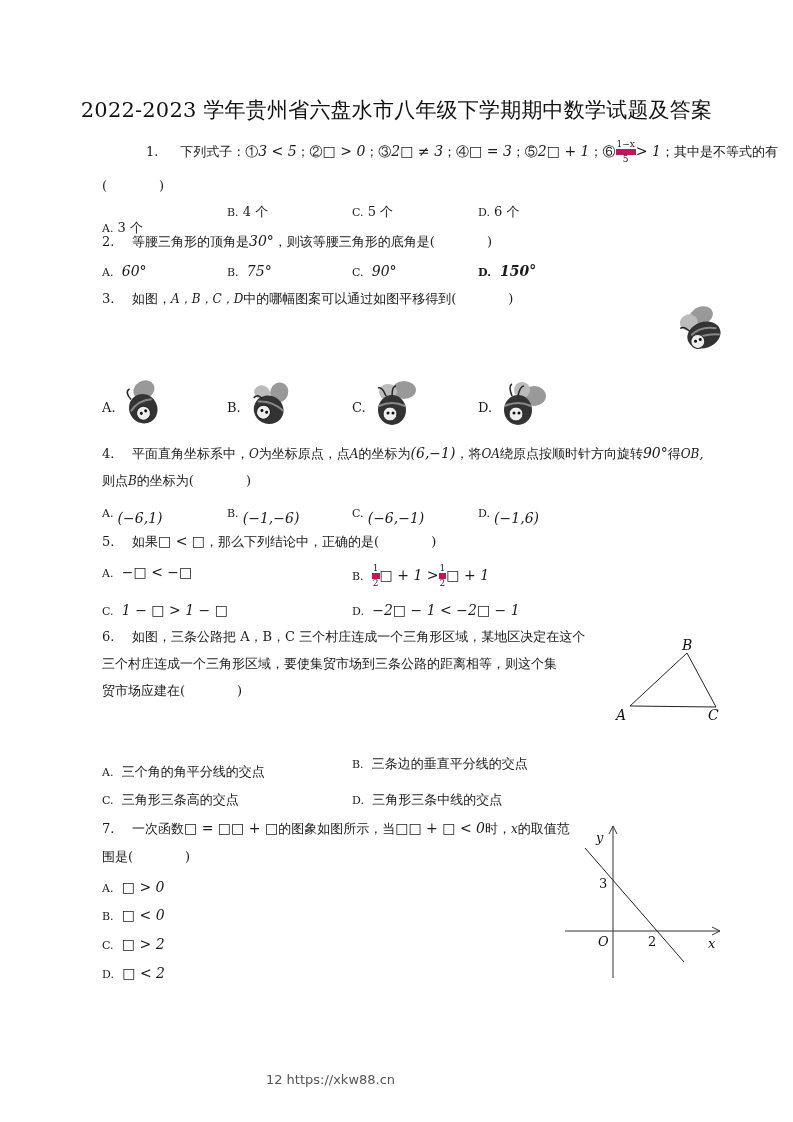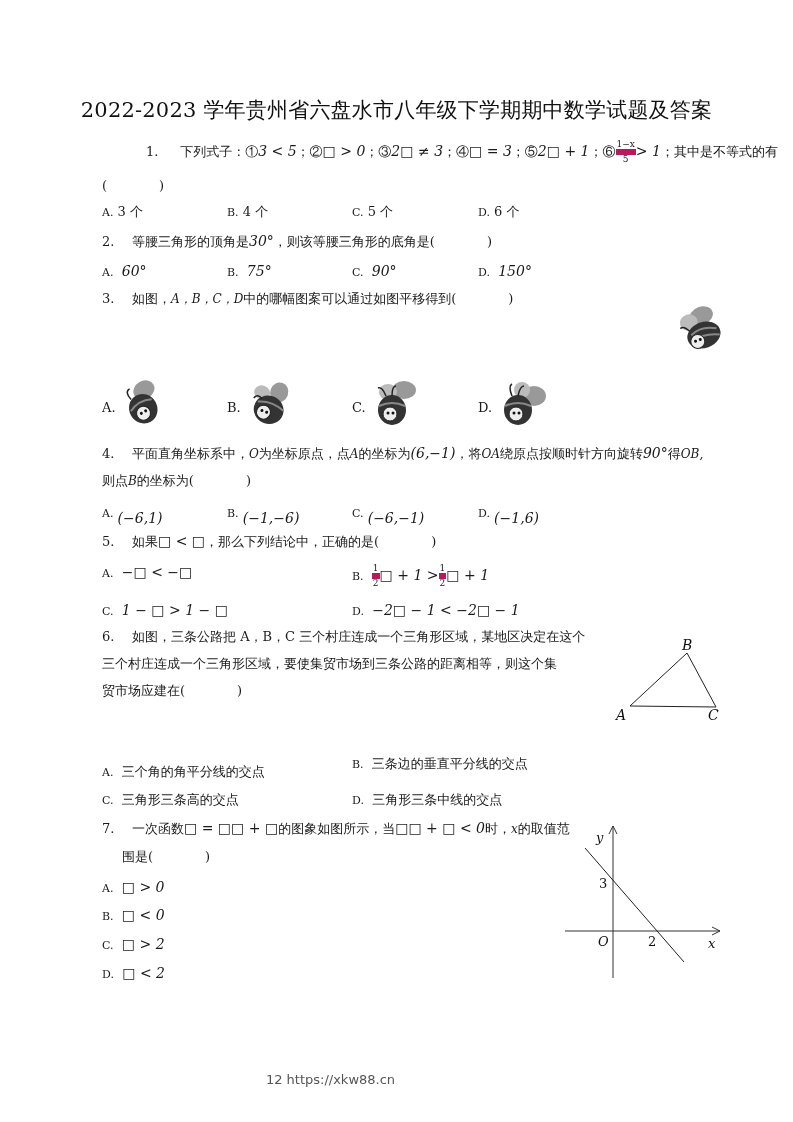--- a/index.html
+++ b/index.html
@@ -20,32 +20,32 @@
 </head>
 <body>
 
 <div class="abs title">2022-2023 学年贵州省六盘水市八年级下学期期中数学试题及答案</div>
 
 <div class="abs line" style="left:102px; top:140px;margin-left:44px;">
   <span class="qnum">1.</span>
   <span>下列式子：①</span><span class="m">3 &lt; 5</span><span>；②</span><span class="m">□ &gt; 0</span><span>；③</span><span class="m">2□ ≠ 3</span><span>；④</span><span class="m">□ = 3</span><span>；⑤</span><span class="m">2□ + 1</span><span>；⑥</span><span class="frac"><span class="num">1−x</span><span class="den">5</span></span><span class="m">&gt; 1</span><span>；其中是不等式的有</span>
 </div>
 <div class="abs line" style="left:102px; top:178px;">(　　　　)</div>
-<div class="abs line" style="left:102px; top:204px;"><span class="opt-label">A.</span> <span>3 个</span></div>
+<div class="abs line" style="left:102px; top:220px;"><span class="opt-label">A.</span> <span>3 个</span></div>
 <div class="abs line" style="left:227px; top:204px;"><span class="opt-label">B.</span> <span>4 个</span></div>
 <div class="abs line" style="left:352px; top:204px;"><span class="opt-label">C.</span> <span>5 个</span></div>
 <div class="abs line" style="left:478px; top:204px;"><span class="opt-label">D.</span> <span>6 个</span></div>
 
 <div class="abs line" style="left:102px; top:233px;">
   <span class="qnum">2.</span><span>等腰三角形的顶角是</span><span class="m">30°</span><span>，则该等腰三角形的底角是(　　　　)</span>
 </div>
 <div class="abs line" style="left:102px; top:263px;"><span class="opt-label">A.</span>&nbsp; <span class="m">60°</span></div>
 <div class="abs line" style="left:227px; top:263px;"><span class="opt-label">B.</span>&nbsp; <span class="m">75°</span></div>
 <div class="abs line" style="left:352px; top:263px;"><span class="opt-label">C.</span>&nbsp; <span class="m">90°</span></div>
-<div class="abs line" style="left:478px; top:263px;"><span class="opt-label">D.</span>&nbsp; <span class="m">150°</span></div>
+<div class="abs line" style="left:478px; top:263px;font-weight:bold;"><span class="opt-label">D.</span>&nbsp; <span class="m">150°</span></div>
 
 <div class="abs line" style="left:102px; top:291px;">
   <span class="qnum">3.</span><span>如图，</span><span class="m" style="font-size:12px">A，B，C，D</span><span>中的哪幅图案可以通过如图平移得到(　　　　)</span>
 </div>
 
 <svg class="abs" style="left:672px; top:304px;" width="56" height="50">
   <g transform="rotate(-20 28 26)">
     <ellipse cx="34" cy="13" rx="12" ry="9" fill="#999"></ellipse>
     <ellipse cx="20" cy="15" rx="9" ry="8" fill="#bbb"></ellipse>
     <ellipse cx="30" cy="32" rx="17" ry="13" fill="#333"></ellipse>
@@ -142,21 +142,21 @@
 </svg>
 
 <div class="abs line" style="left:102px; top:764px;"><span class="opt-label">A.</span>&nbsp; <span>三个角的角平分线的交点</span></div>
 <div class="abs line" style="left:352px; top:756px;text-align:center;"><span class="opt-label">B.</span>&nbsp; <span>三条边的垂直平分线的交点</span></div>
 <div class="abs line" style="left:102px; top:792px;"><span class="opt-label">C.</span>&nbsp; <span>三角形三条高的交点</span></div>
 <div class="abs line" style="left:352px; top:792px;"><span class="opt-label">D.</span>&nbsp; <span>三角形三条中线的交点</span></div>
 
 <div class="abs line" style="left:102px; top:820px;">
   <span class="qnum">7.</span><span>一次函数</span><span class="m">□ = □□ + □</span><span>的图象如图所示，当</span><span class="m">□□ + □ &lt; 0</span><span>时，</span><span class="m" style="font-size:12px">x</span><span>的取值范</span>
 </div>
-<div class="abs line" style="left:102px; top:849px;margin-left:20px;">围是(　　　　)</div>
+<div class="abs line" style="left:102px; top:849px;">围是(　　　　)</div>
 <div class="abs line" style="left:102px; top:879px;"><span class="opt-label">A.</span>&nbsp; <span class="m">□ &gt; 0</span></div>
 <div class="abs line" style="left:102px; top:907px;"><span class="opt-label">B.</span>&nbsp; <span class="m">□ &lt; 0</span></div>
 <div class="abs line" style="left:102px; top:936px;"><span class="opt-label">C.</span>&nbsp; <span class="m">□ &gt; 2</span></div>
 <div class="abs line" style="left:102px; top:965px;"><span class="opt-label">D.</span>&nbsp; <span class="m">□ &lt; 2</span></div>
 
 <svg class="abs" style="left:560px; top:820px;" width="170" height="165">
   <line x1="5" y1="111" x2="160" y2="111" stroke="#333" stroke-width="1"></line>
   <polyline points="152,107 160,111 152,115" fill="none" stroke="#333" stroke-width="1"></polyline>
   <line x1="53" y1="158" x2="53" y2="6" stroke="#333" stroke-width="1"></line>
   <polyline points="49,14 53,6 57,14" fill="none" stroke="#333" stroke-width="1"></polyline>

